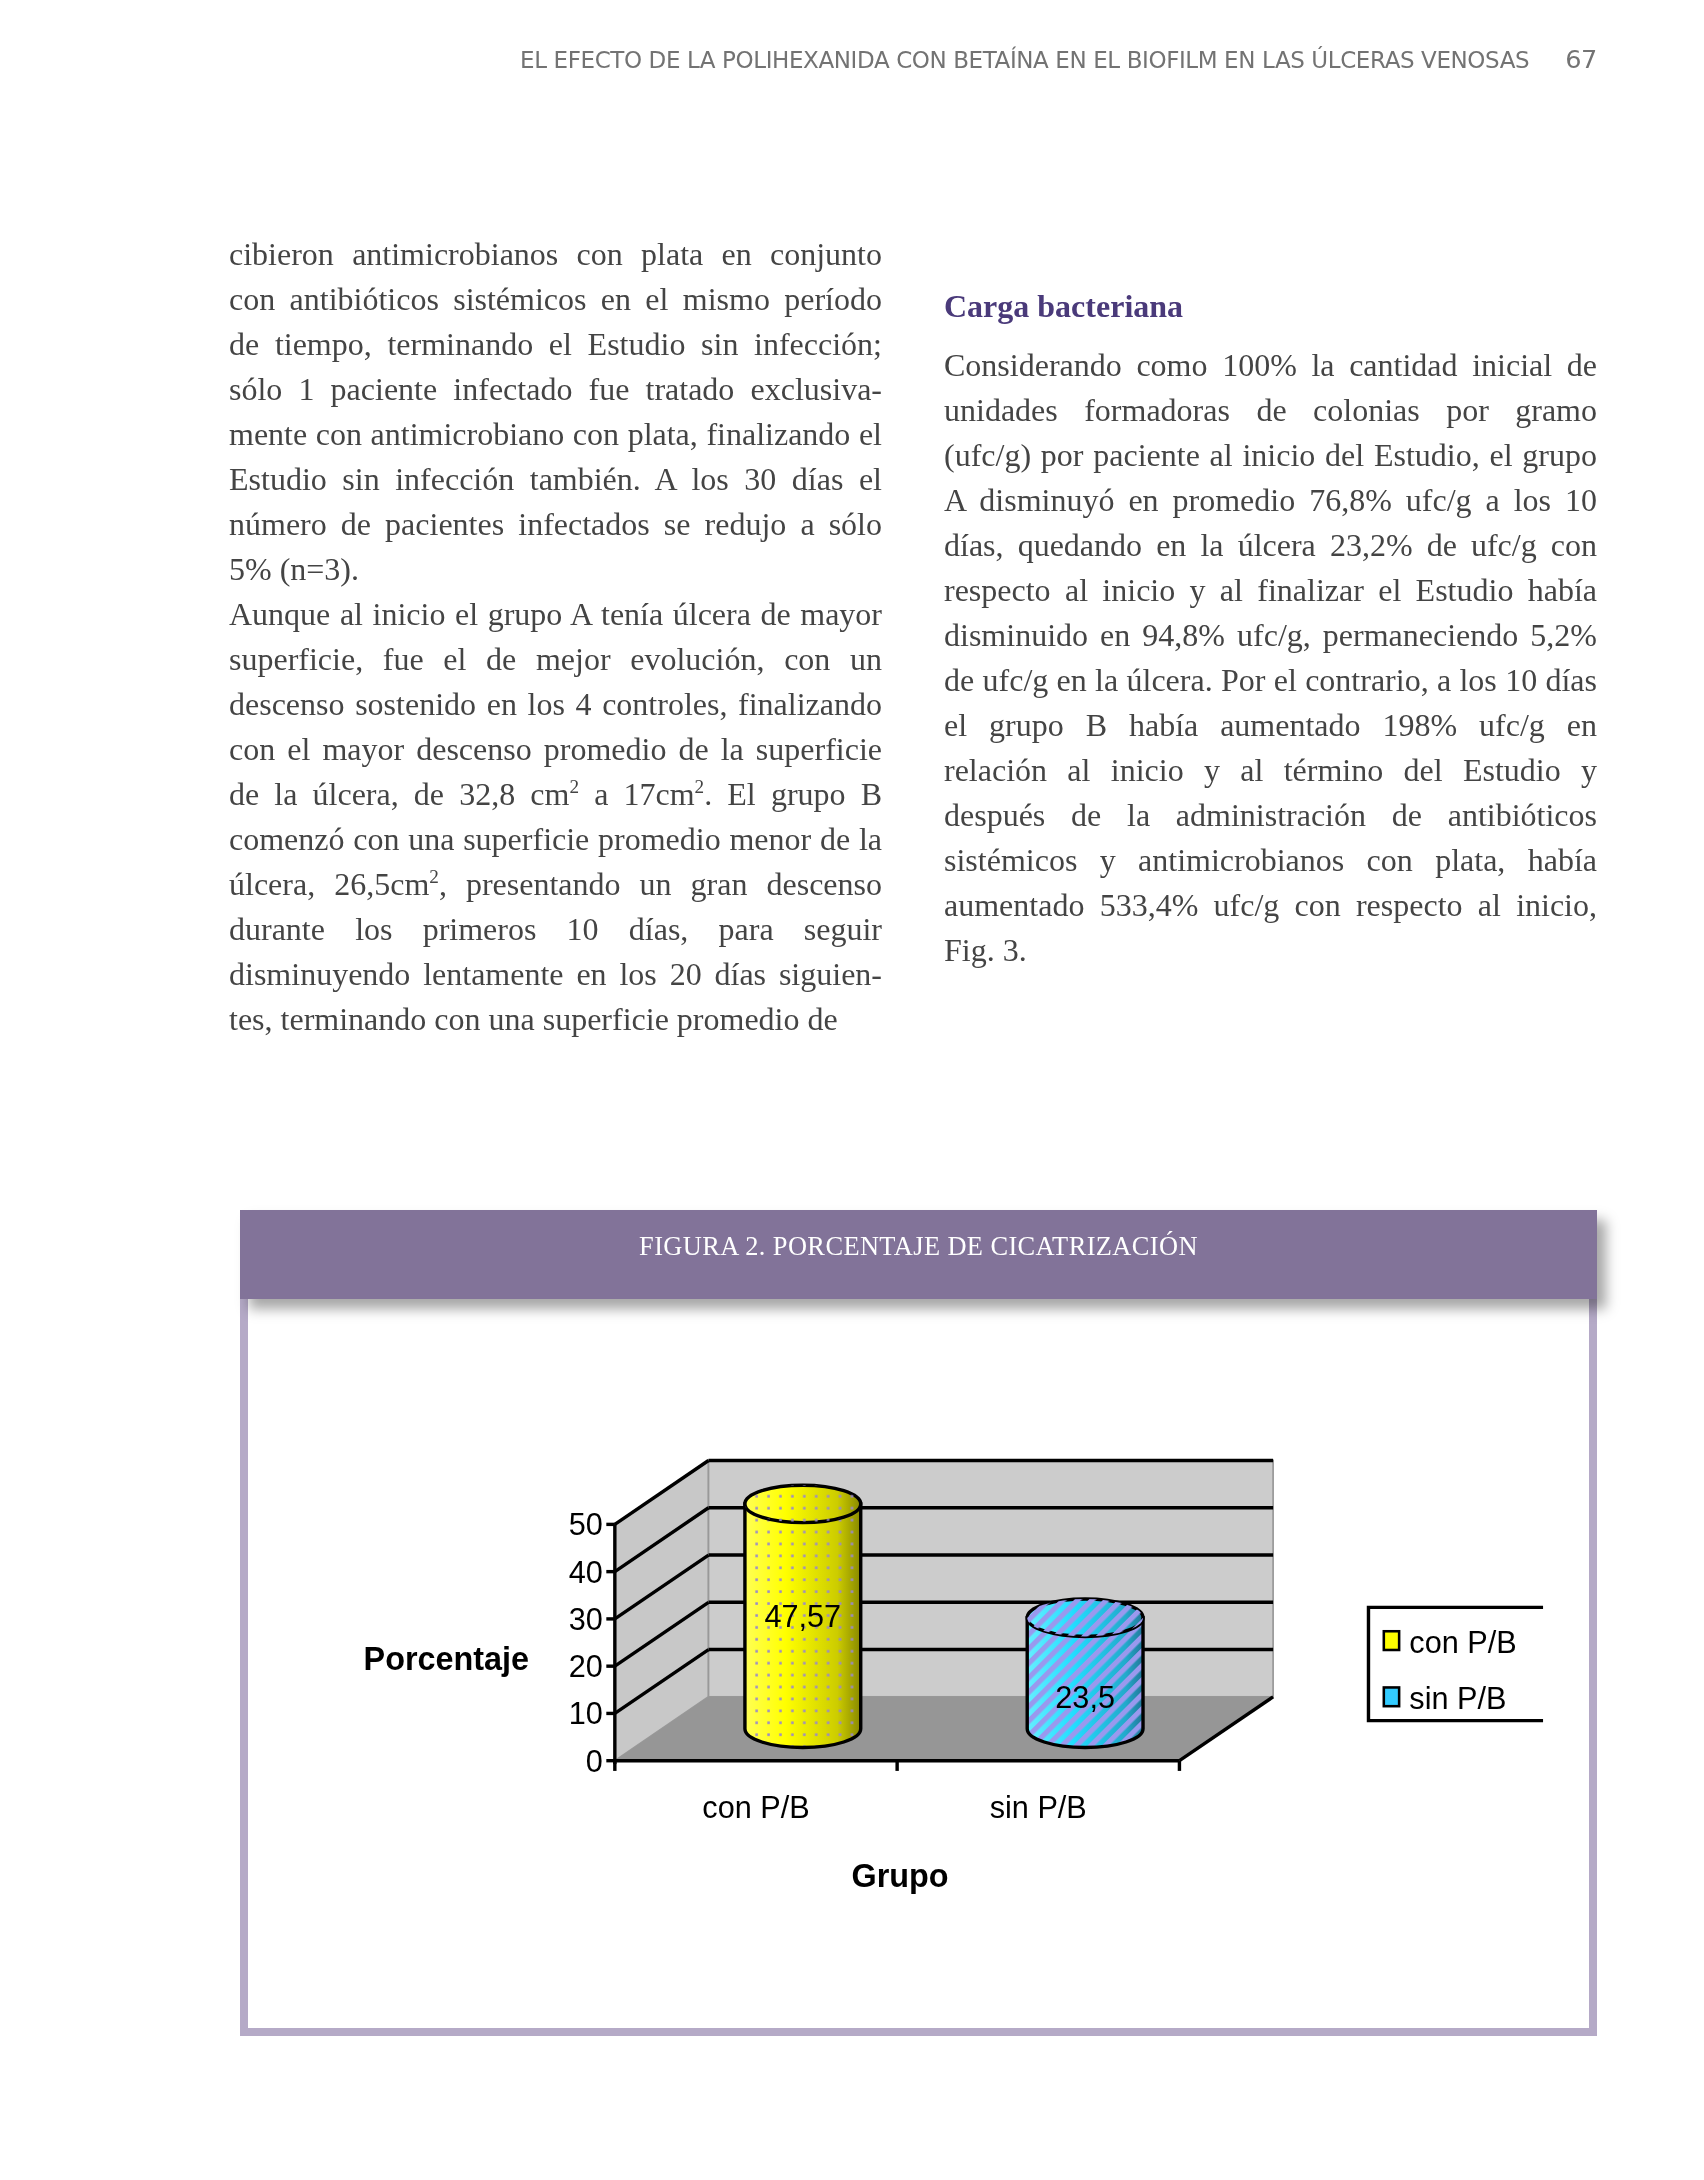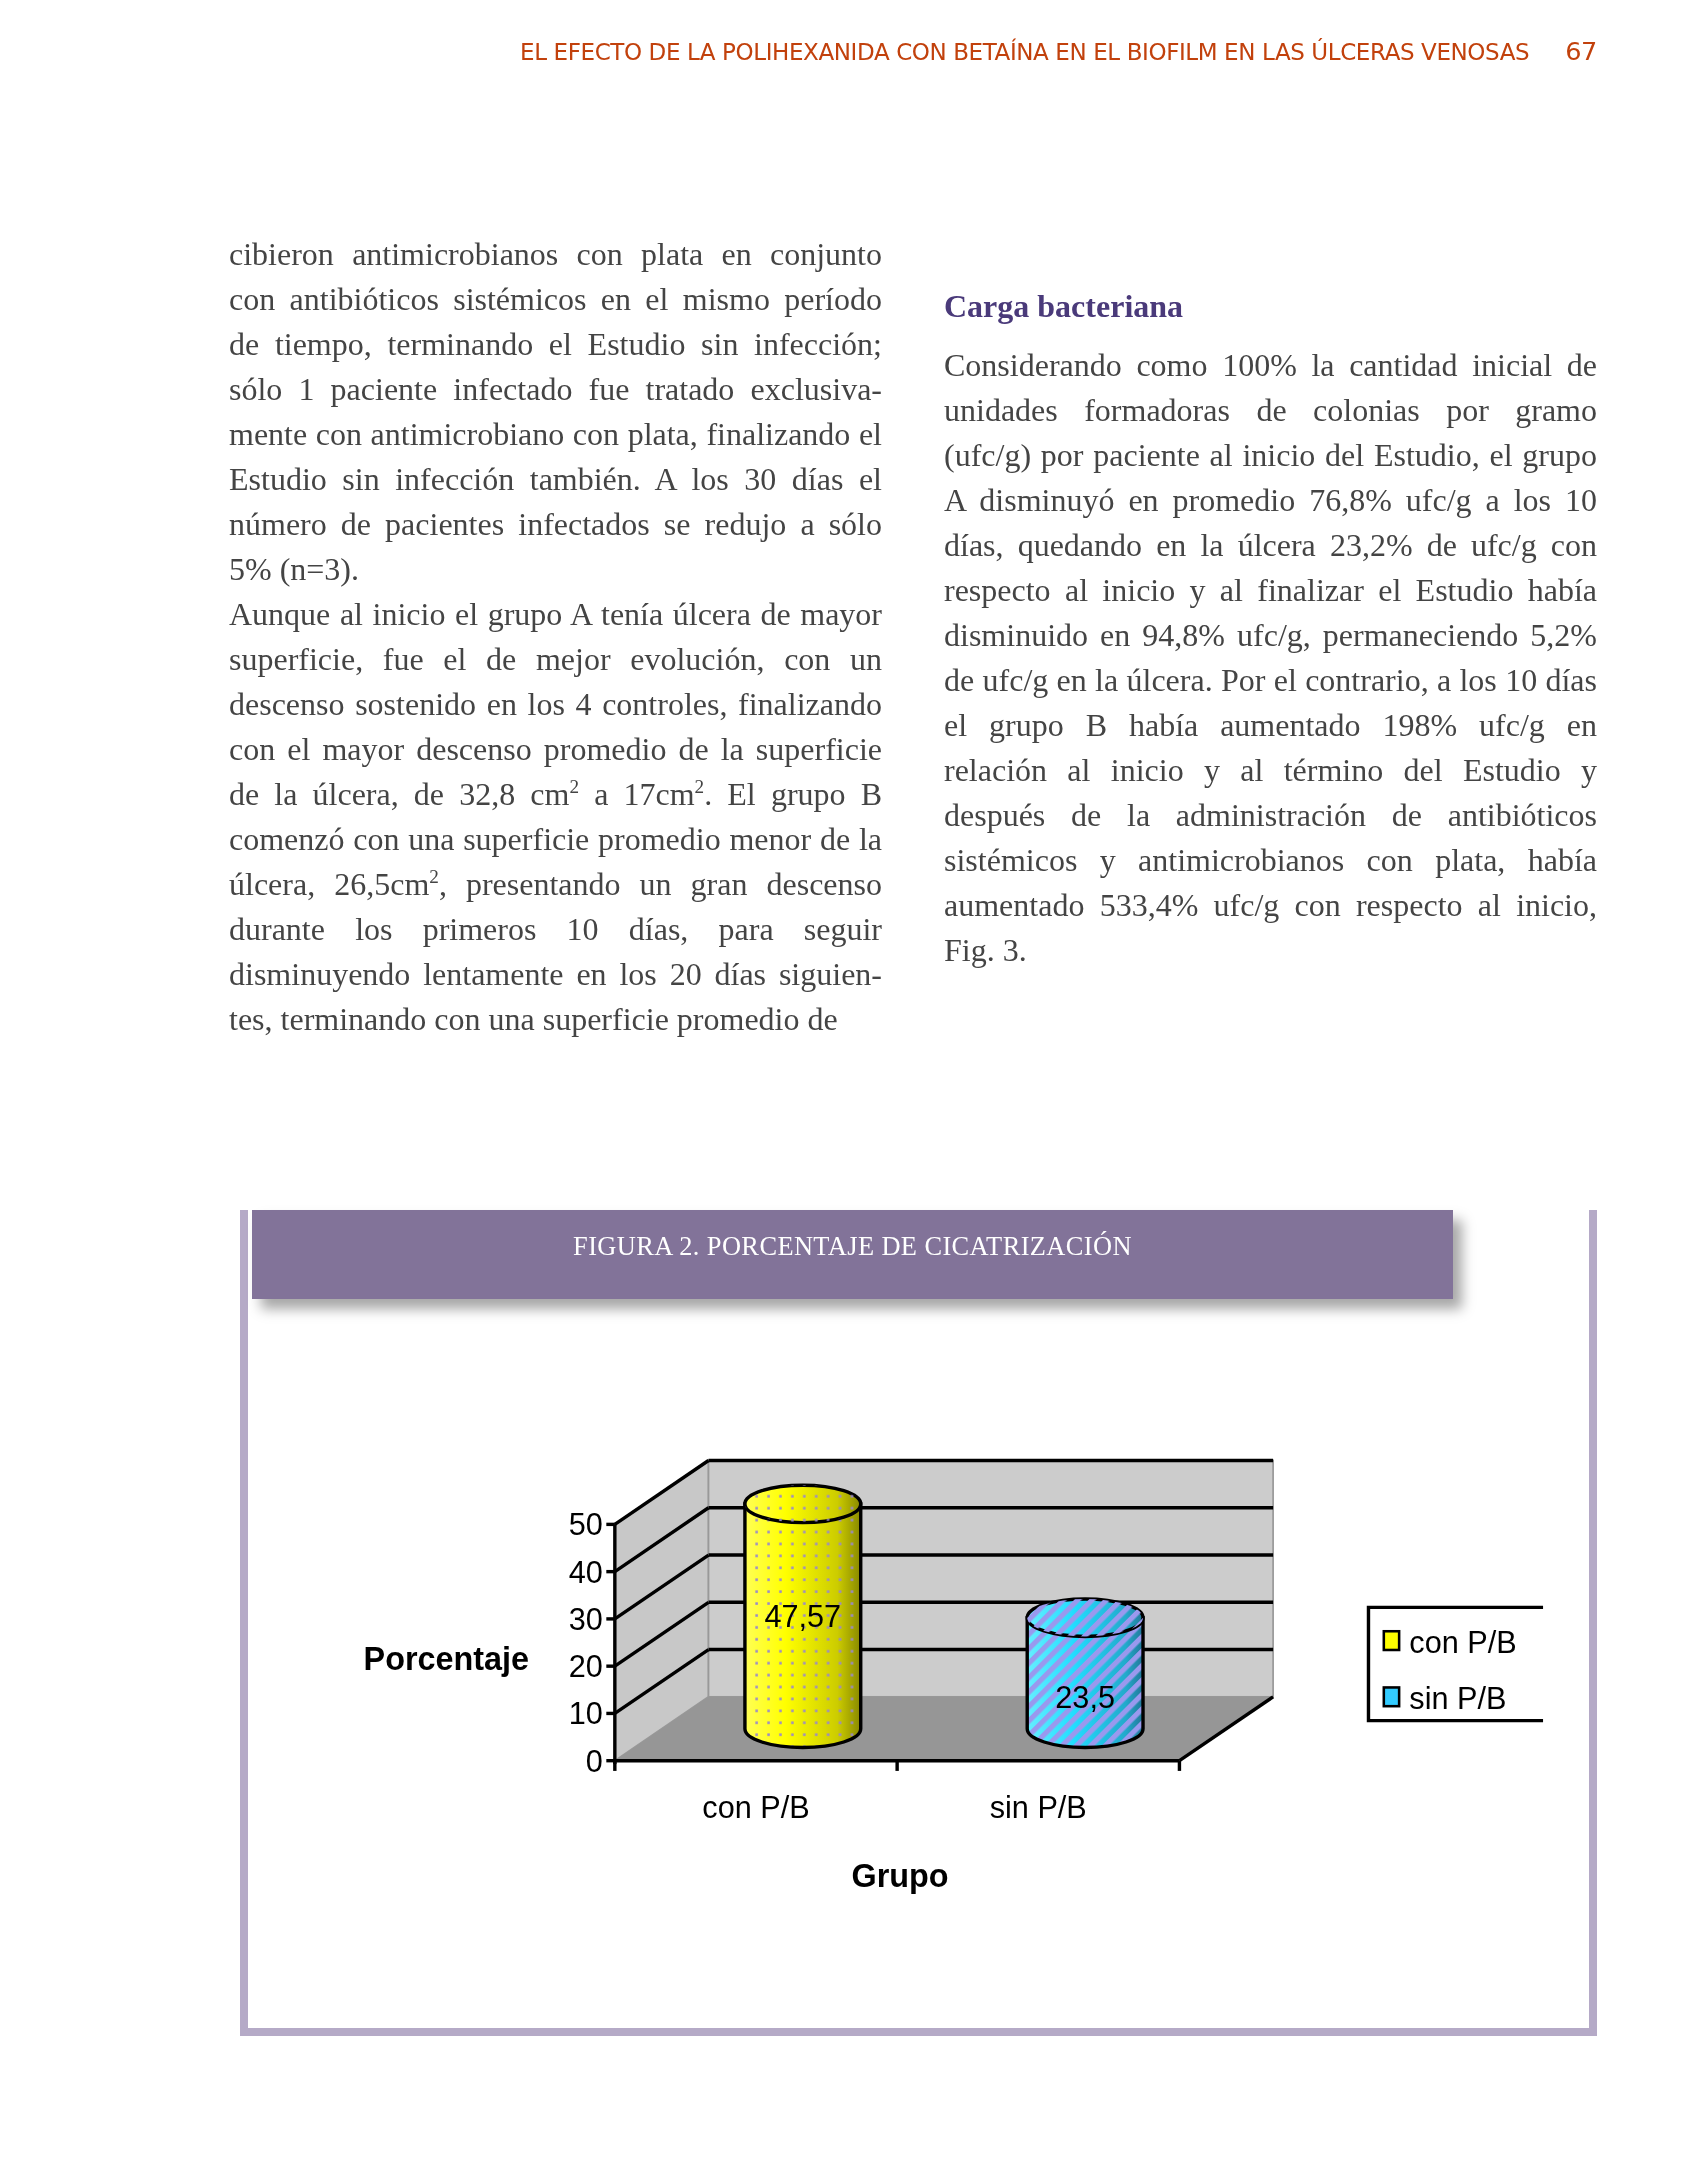--- a/index.html
+++ b/index.html
@@ -1,20 +1,20 @@
 <!DOCTYPE html>
 <html style="font-size:13.6px"><head>
 <meta charset="utf-8">
 <style>
   html, body { margin:0; padding:0; background:#ffffff; }
   body { width:1704px; height:2181px; position:relative; overflow:hidden; }
   .running-header {
-    position:absolute; top:36px; left:0; width:1597px; text-align:right;
+    position:absolute; top:44px; left:0; width:1597px; text-align:right;
     font-family:"DejaVu Sans", sans-serif; font-size:23px; letter-spacing:-0.4px;
-    color:#c2410c; white-space:nowrap;
+    color:#737373; white-space:nowrap;
   }
   .running-header .page-num { display:inline-block; margin-left:36px; font-size:25.6px; }
   .col {
     position:absolute; top:232px; width:653px;
     font-family:"Liberation Serif", "DejaVu Serif", serif; font-size:32px; line-height:45px;
     color:#444444; text-align:justify; hyphens:manual;
   }
   .col.left { left:229px; }
   .col.right { left:944px; }
   .col p { margin:0; }
@@ -25,21 +25,21 @@
   .col.left h2 { margin-top:29px; margin-bottom:8.5px; }
   .col.right h2 { margin-top:52px; margin-bottom:13.6px; }
   sup { font-size:60%; line-height:0; vertical-align:super; }
 
   .figure-box {
     position:absolute; left:240px; top:1210px; width:1357px; height:826px;
     background:#ffffff; box-sizing:border-box;
     border:8.5px solid #B5AAC7; border-top:none;
   }
   .figure-header {
-    position:absolute; left:252px; top:1210px; width:1201px; height:89px;
+    position:absolute; left:240px; top:1210px; width:1357px; height:89px;
     background:#827399; box-shadow: 8.5px 10.2px 12px rgba(0,0,0,0.35);
     display:flex; align-items:center; justify-content:center;
   }
   .figure-title {
     font-family:"Liberation Serif", "DejaVu Serif", serif; font-size:26.4px; color:#ffffff;
     letter-spacing:0.4px; margin-top:-15.3px;
   }
   svg.chart { position:absolute; left:0; top:0; }
   .chart text { font-family:"Liberation Sans", "DejaVu Sans", sans-serif; fill:#000; }
 </style>

